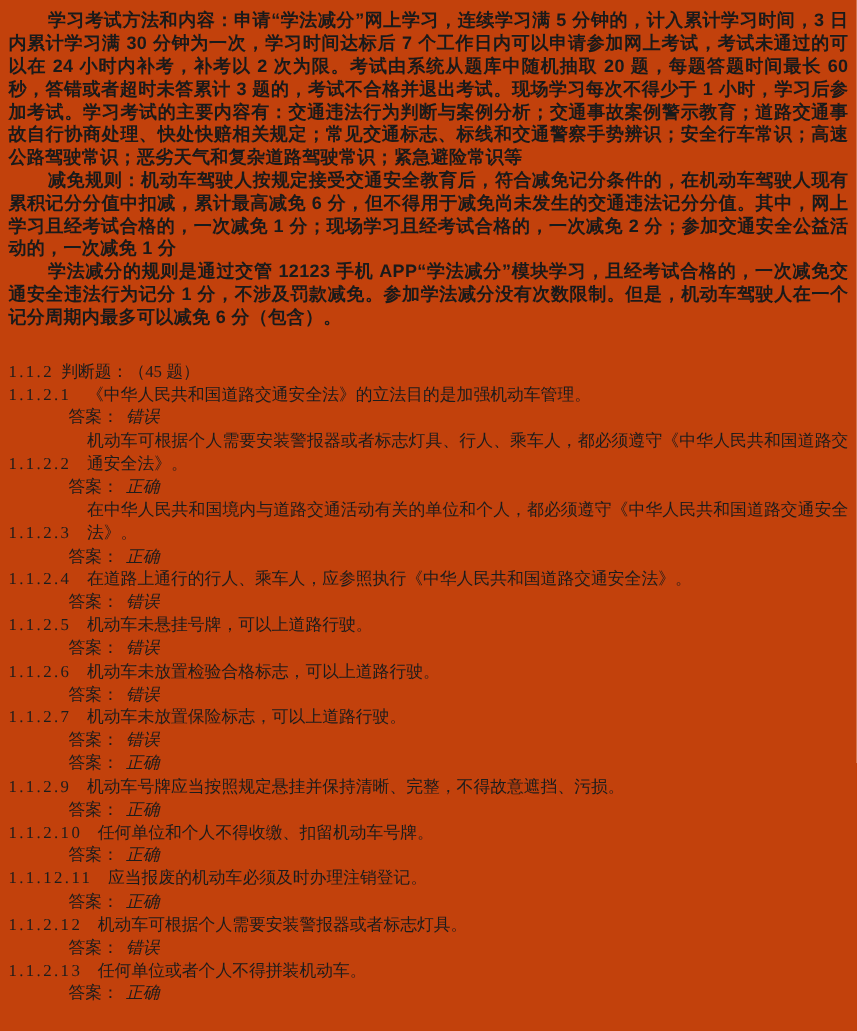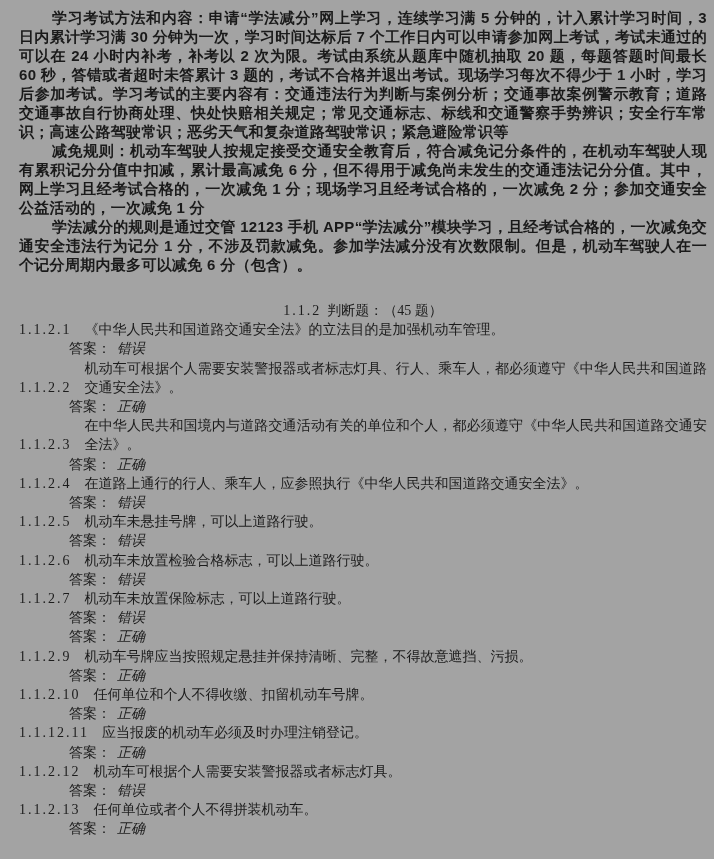--- a/index.html
+++ b/index.html
@@ -9,22 +9,22 @@
   }
   body {
     width: 714px;
     height: 859px;
     overflow: hidden;
   }
   .page {
     box-sizing: border-box;
     width: 714px;
     height: 859px;
-    padding: 8px 7px 0 19px;
-    background: #a3a3a3;
+    padding: 8px 7px 0 7px;
+    background: #c2410c;
     color: #1a1a1a;
   }
   
   .intro {
     font-family: "Liberation Sans", "DejaVu Sans", sans-serif;
     font-weight: 700;
     font-size: 15px;
     line-height: 19px;
     letter-spacing: 0.3px;
     text-align: justify;
@@ -36,21 +36,20 @@
   
   .qa-section {
     font-family: "Liberation Serif", "DejaVu Serif", serif;
     font-size: 14px;
     line-height: 19.2px;
     color: #1c1c1c;
   }
   .section-heading {
     margin-top: 27px;
     white-space: nowrap;
-    text-align: center;
   }
   .num {
     letter-spacing: 2px;
     white-space: nowrap;
   }
   .section-heading .num { margin-right: 6px; }
   .qa-item { margin: 0; }
   .qa-row {
     display: flex;
     align-items: flex-end;

